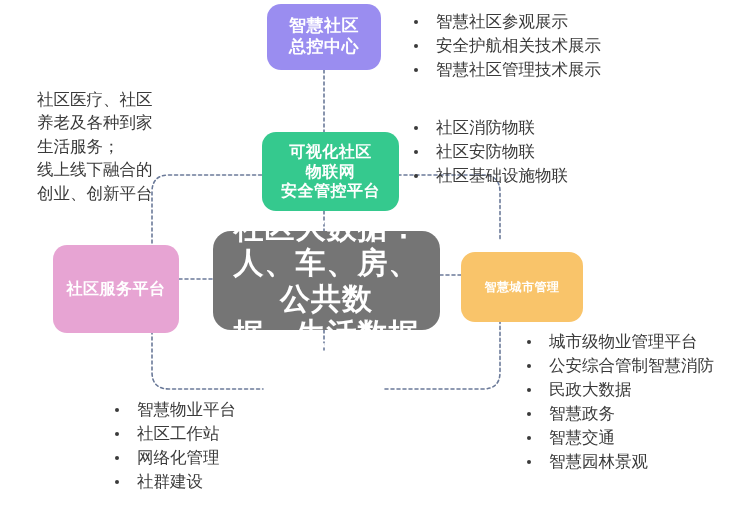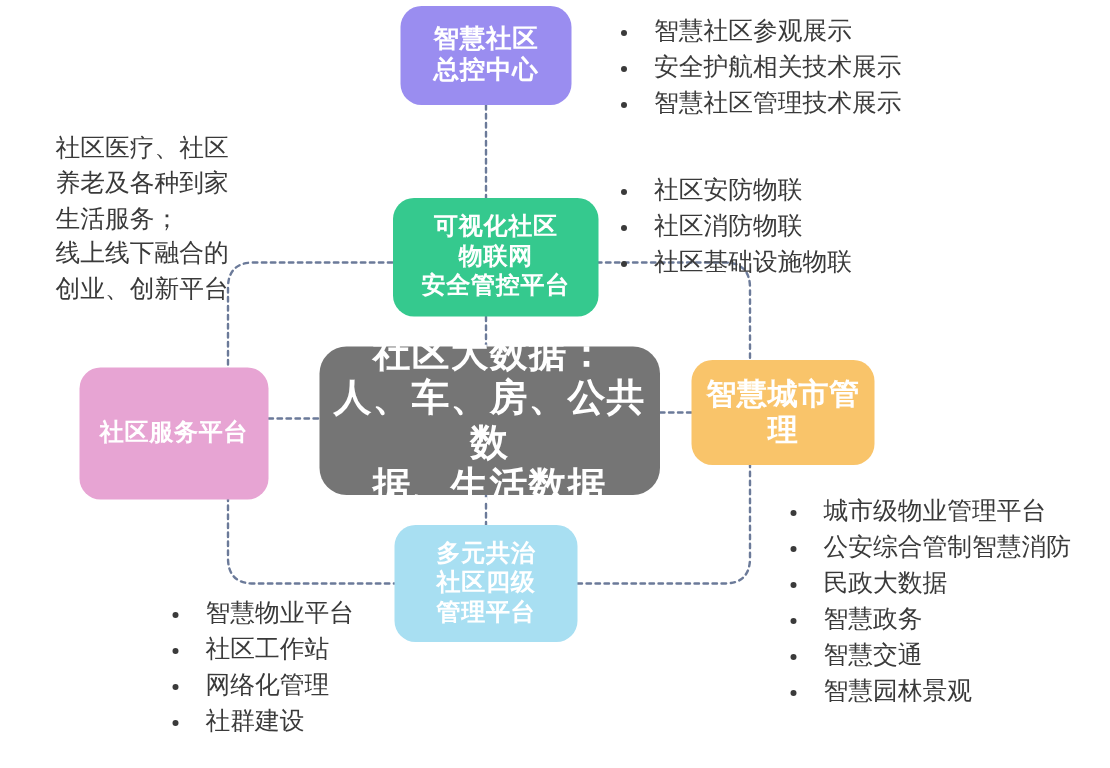--- a/index.html
+++ b/index.html
@@ -25,44 +25,44 @@
     box-sizing:border-box;
     line-height:1.22;
     letter-spacing:0.5px;
   }
   .node span{display:block;}
 
   #node-center{
     left:213px;top:231px;width:227px;height:99px;
     background:#757575;
     border-radius:18px;
-    font-size:25px;
+    font-size:30px;
     letter-spacing:1px;
     padding:2px 6px;
     line-height:1.18;
   }
   #node-top{
     left:267px;top:4px;width:114px;height:66px;
     background:#9a8df0;
     font-size:17px;
   }
   #node-green{
     left:262px;top:132px;width:137px;height:79px;
     background:#35c98e;
     font-size:16px;
   }
   #node-left{
     left:53px;top:245px;width:126px;height:88px;
     background:#e7a4d3;
     font-size:16px;
   }
   #node-right{
-    left:461px;top:240px;width:122px;height:70px;
+    left:461px;top:252px;width:122px;height:70px;
     background:#f9c46a;
-    font-size:20px;
+    font-size:12px;
   }
   #node-bottom{
     left:263px;top:350px;width:122px;height:78px;
     background:#a8dff2;
     font-size:16px;
   }
 
   .textblock{
     position:absolute;
     font-size:16.5px;
@@ -157,37 +157,30 @@
       <span>社区服务平台</span>
     </div>
   </div>
 
   <div class="node" id="node-right">
     <div>
       <span>智慧城市管理</span>
     </div>
   </div>
 
-  <div class="node" id="node-bottom">
-    <div>
-      <span>多元共治</span>
-      <span>社区四级</span>
-      <span>管理平台</span>
-    </div>
-  </div>
 
   <ul class="bullets" id="bullets-top">
     <li>智慧社区参观展示</li>
     <li>安全护航相关技术展示</li>
     <li>智慧社区管理技术展示</li>
   </ul>
 
   <ul class="bullets" id="bullets-green">
+    <li>社区消防物联</li>
     <li>社区安防物联</li>
-    <li>社区消防物联</li>
     <li>社区基础设施物联</li>
   </ul>
 
   <div class="textblock" id="left-text">
     <span class="line">社区医疗、社区</span>
     <span class="line">养老及各种到家</span>
     <span class="line">生活服务；</span>
     <span class="line">线上线下融合的</span>
     <span class="line">创业、创新平台</span>
   </div>

